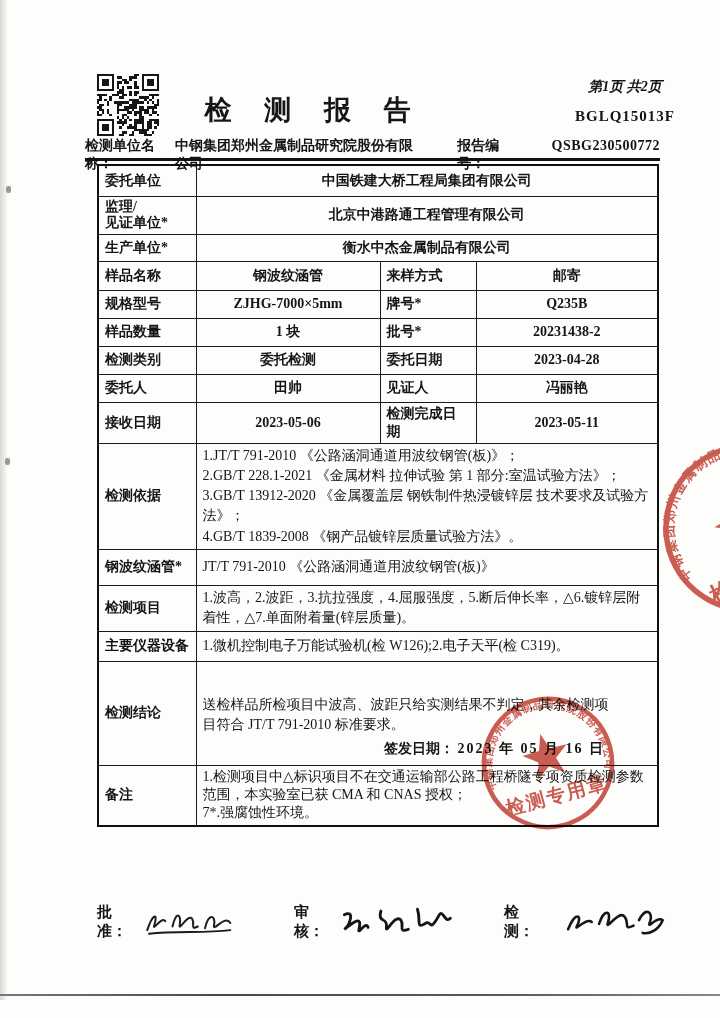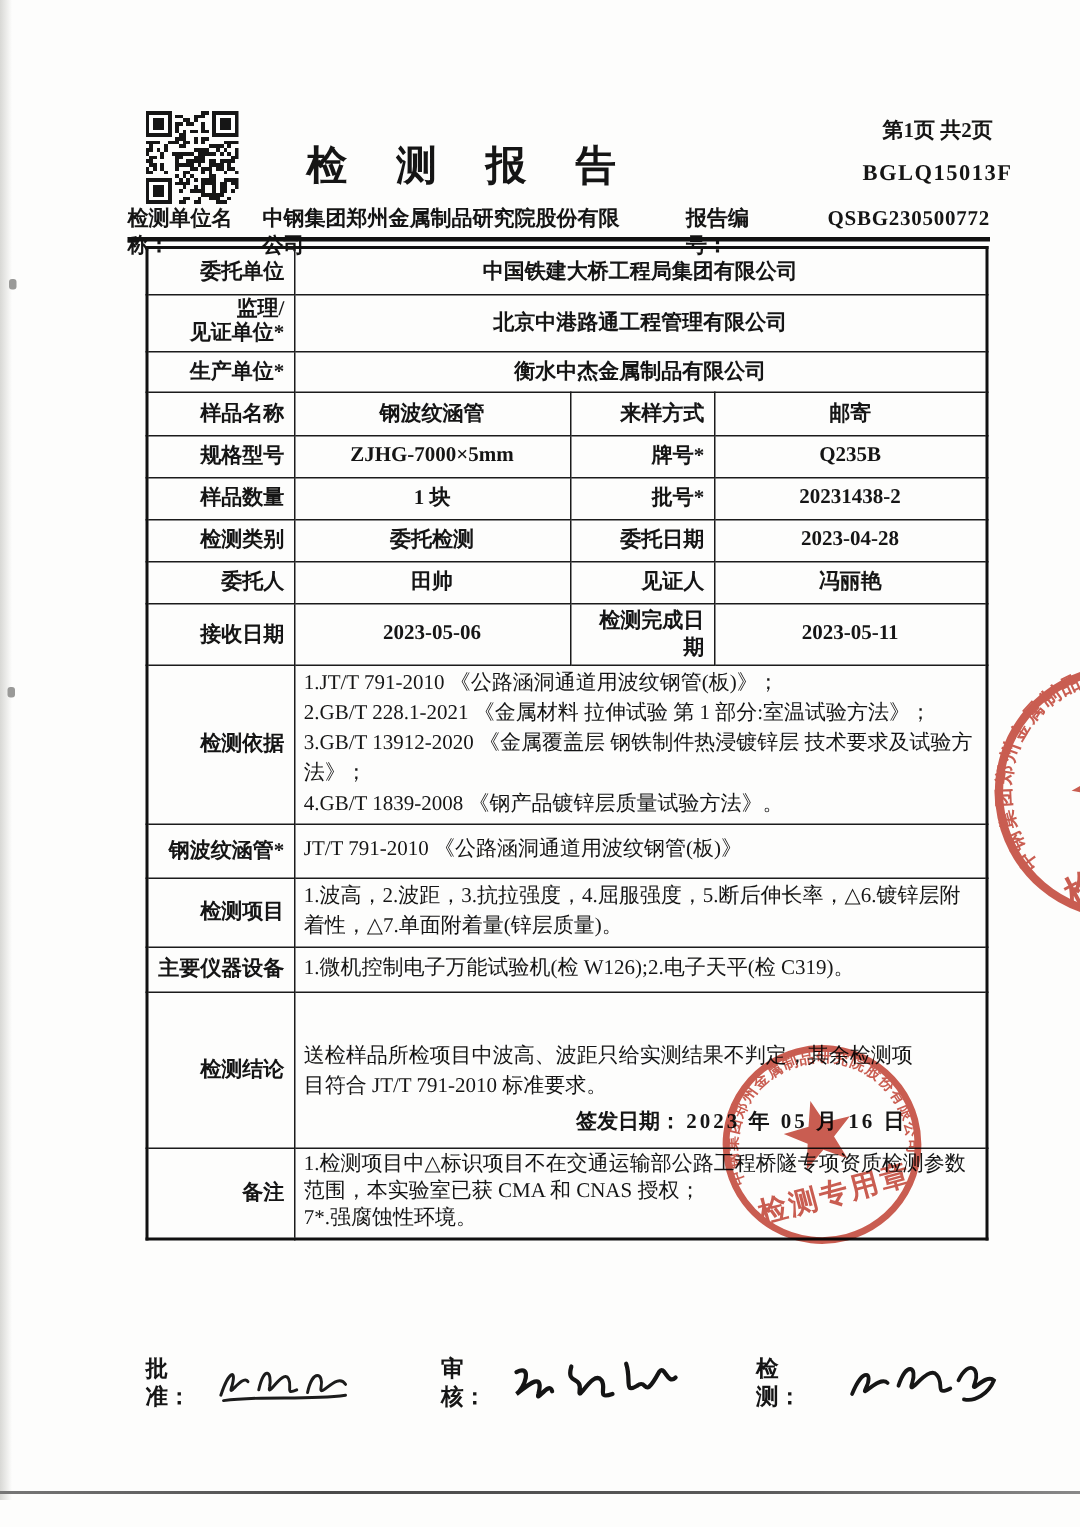--- a/index.html
+++ b/index.html
@@ -14,36 +14,36 @@
   .left-strip{position:absolute;left:0;top:0;width:8px;height:1000px;
     background:linear-gradient(to right,#d8d8d5,rgba(255,255,255,0));}
   .page-edge{position:absolute;left:0;top:994px;width:720px;height:2px;
     background:linear-gradient(to right,#777 ,#4a4a4a 30%,#5a5a5a 70%,#888);}
   .speck{position:absolute;width:5px;height:7px;background:#9a9a98;border-radius:2px;}
 
   
   .qr{position:absolute;left:97px;top:74px;width:62px;height:62px;}
   .title{position:absolute;left:0;top:92px;width:628px;text-align:center;
     font-size:27px;font-weight:bold;letter-spacing:13px;}
-  .pageno{position:absolute;left:540px;top:78px;width:170px;text-align:center;font-size:14px;font-weight:600;}
+  .pageno{position:absolute;left:540px;top:78px;width:170px;text-align:center;font-size:14px;font-weight:600;font-style:italic;}
   .formcode{position:absolute;left:540px;top:108px;width:170px;text-align:center;
     font-size:15px;font-weight:bold;letter-spacing:1px;}
   .unit-row{position:absolute;left:85px;top:137px;width:575px;font-size:14px;display:flex;align-items:baseline;}
   .unit-row .lab{font-weight:bold;}
   .unit-row .name{font-weight:bold;}
   .unit-row .rep-lab{font-weight:bold;margin-left:38px;}
   .unit-row .rep-val{font-weight:bold;margin-left:30px;letter-spacing:.5px;}
   .head-rule{position:absolute;left:85px;top:158px;width:575px;height:3px;background:#111;}
 
   
   table.report{position:absolute;left:97px;top:164px;border-collapse:collapse;table-layout:fixed;
     width:560px;font-size:14px;}
   table.report td{border:1.5px solid #1b1b1b;padding:2px 6px;vertical-align:middle;overflow:hidden;}
   table.report{border:2.5px solid #111;}
-  td.lbl{font-weight:bold;text-align:right;padding:2px 2px;}
+  td.lbl{font-weight:bold;text-align:left;padding:2px 2px;}
   td.val{text-align:center;font-weight:600;}
   td.txt{text-align:left;font-weight:500;padding:3px 8px;line-height:1.45;}
   .two-line{line-height:1.15;}
   .concl-cell{position:relative;}
   .issue{position:absolute;right:52px;bottom:6px;font-size:14px;}
   .issue .ilab{font-weight:bold;}
   .issue .ival{letter-spacing:2px;font-weight:600;}
 
   
   .sig-row{position:absolute;left:97px;top:900px;width:560px;display:flex;align-items:center;}

